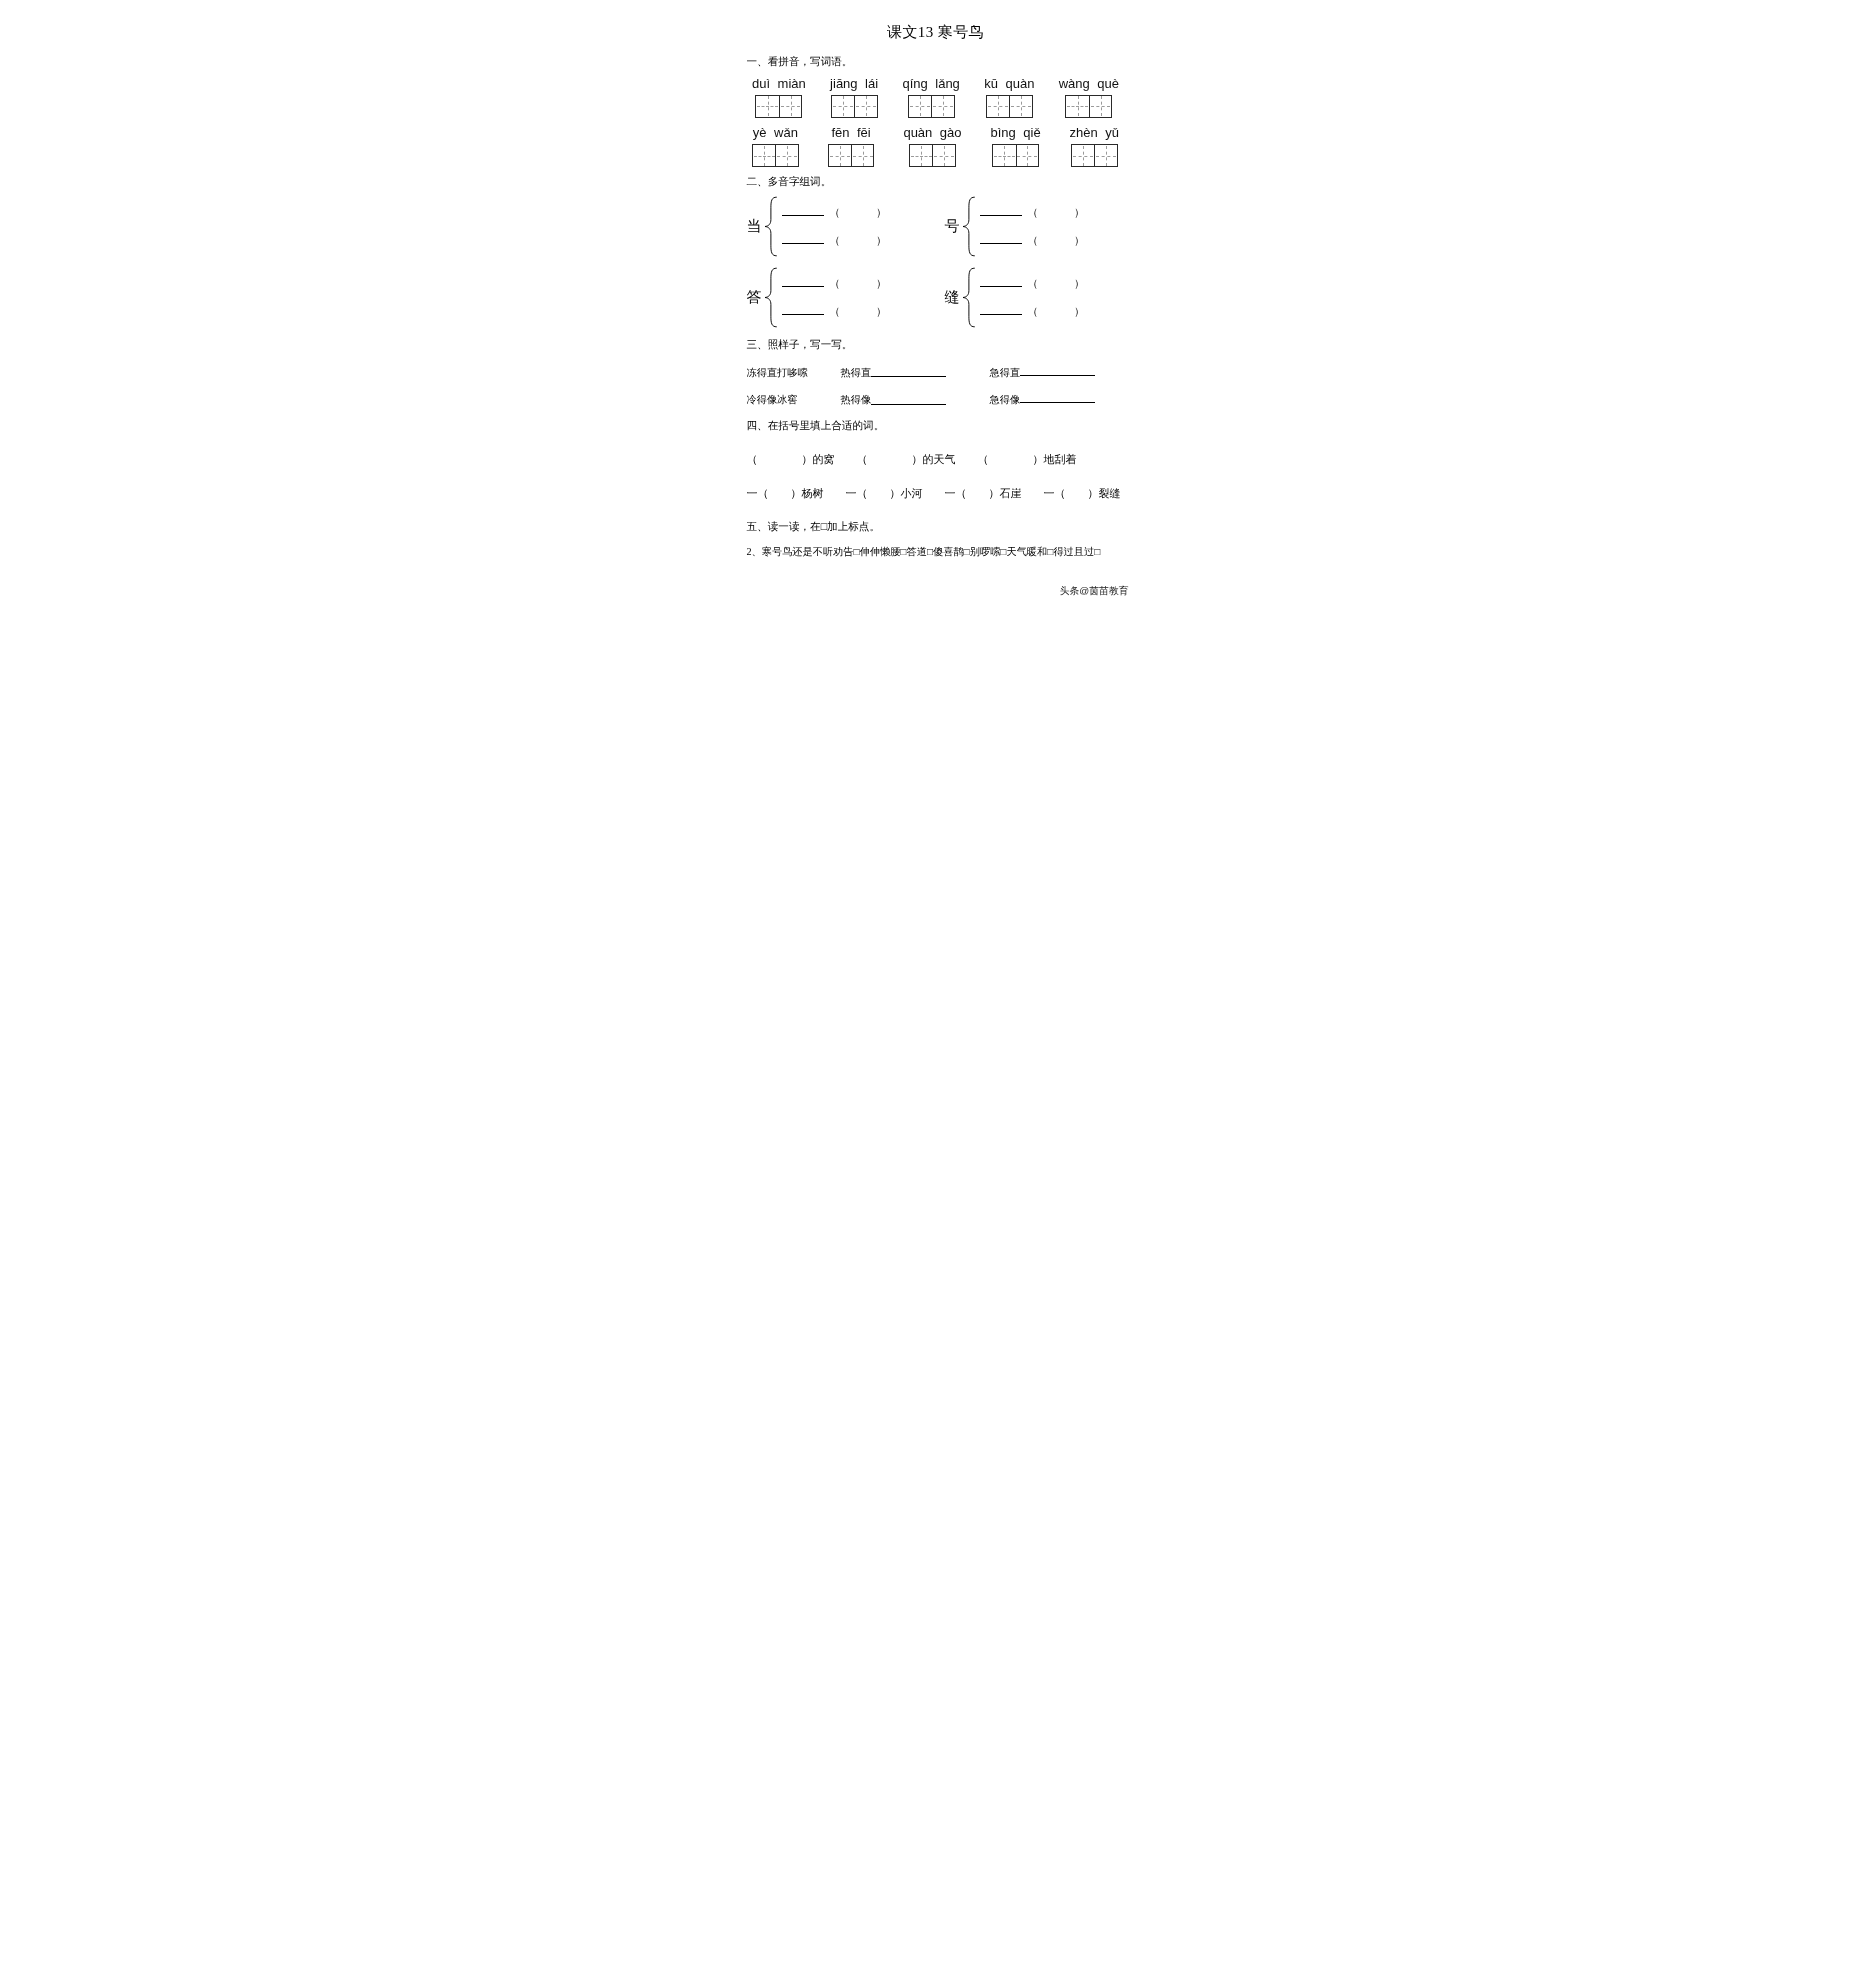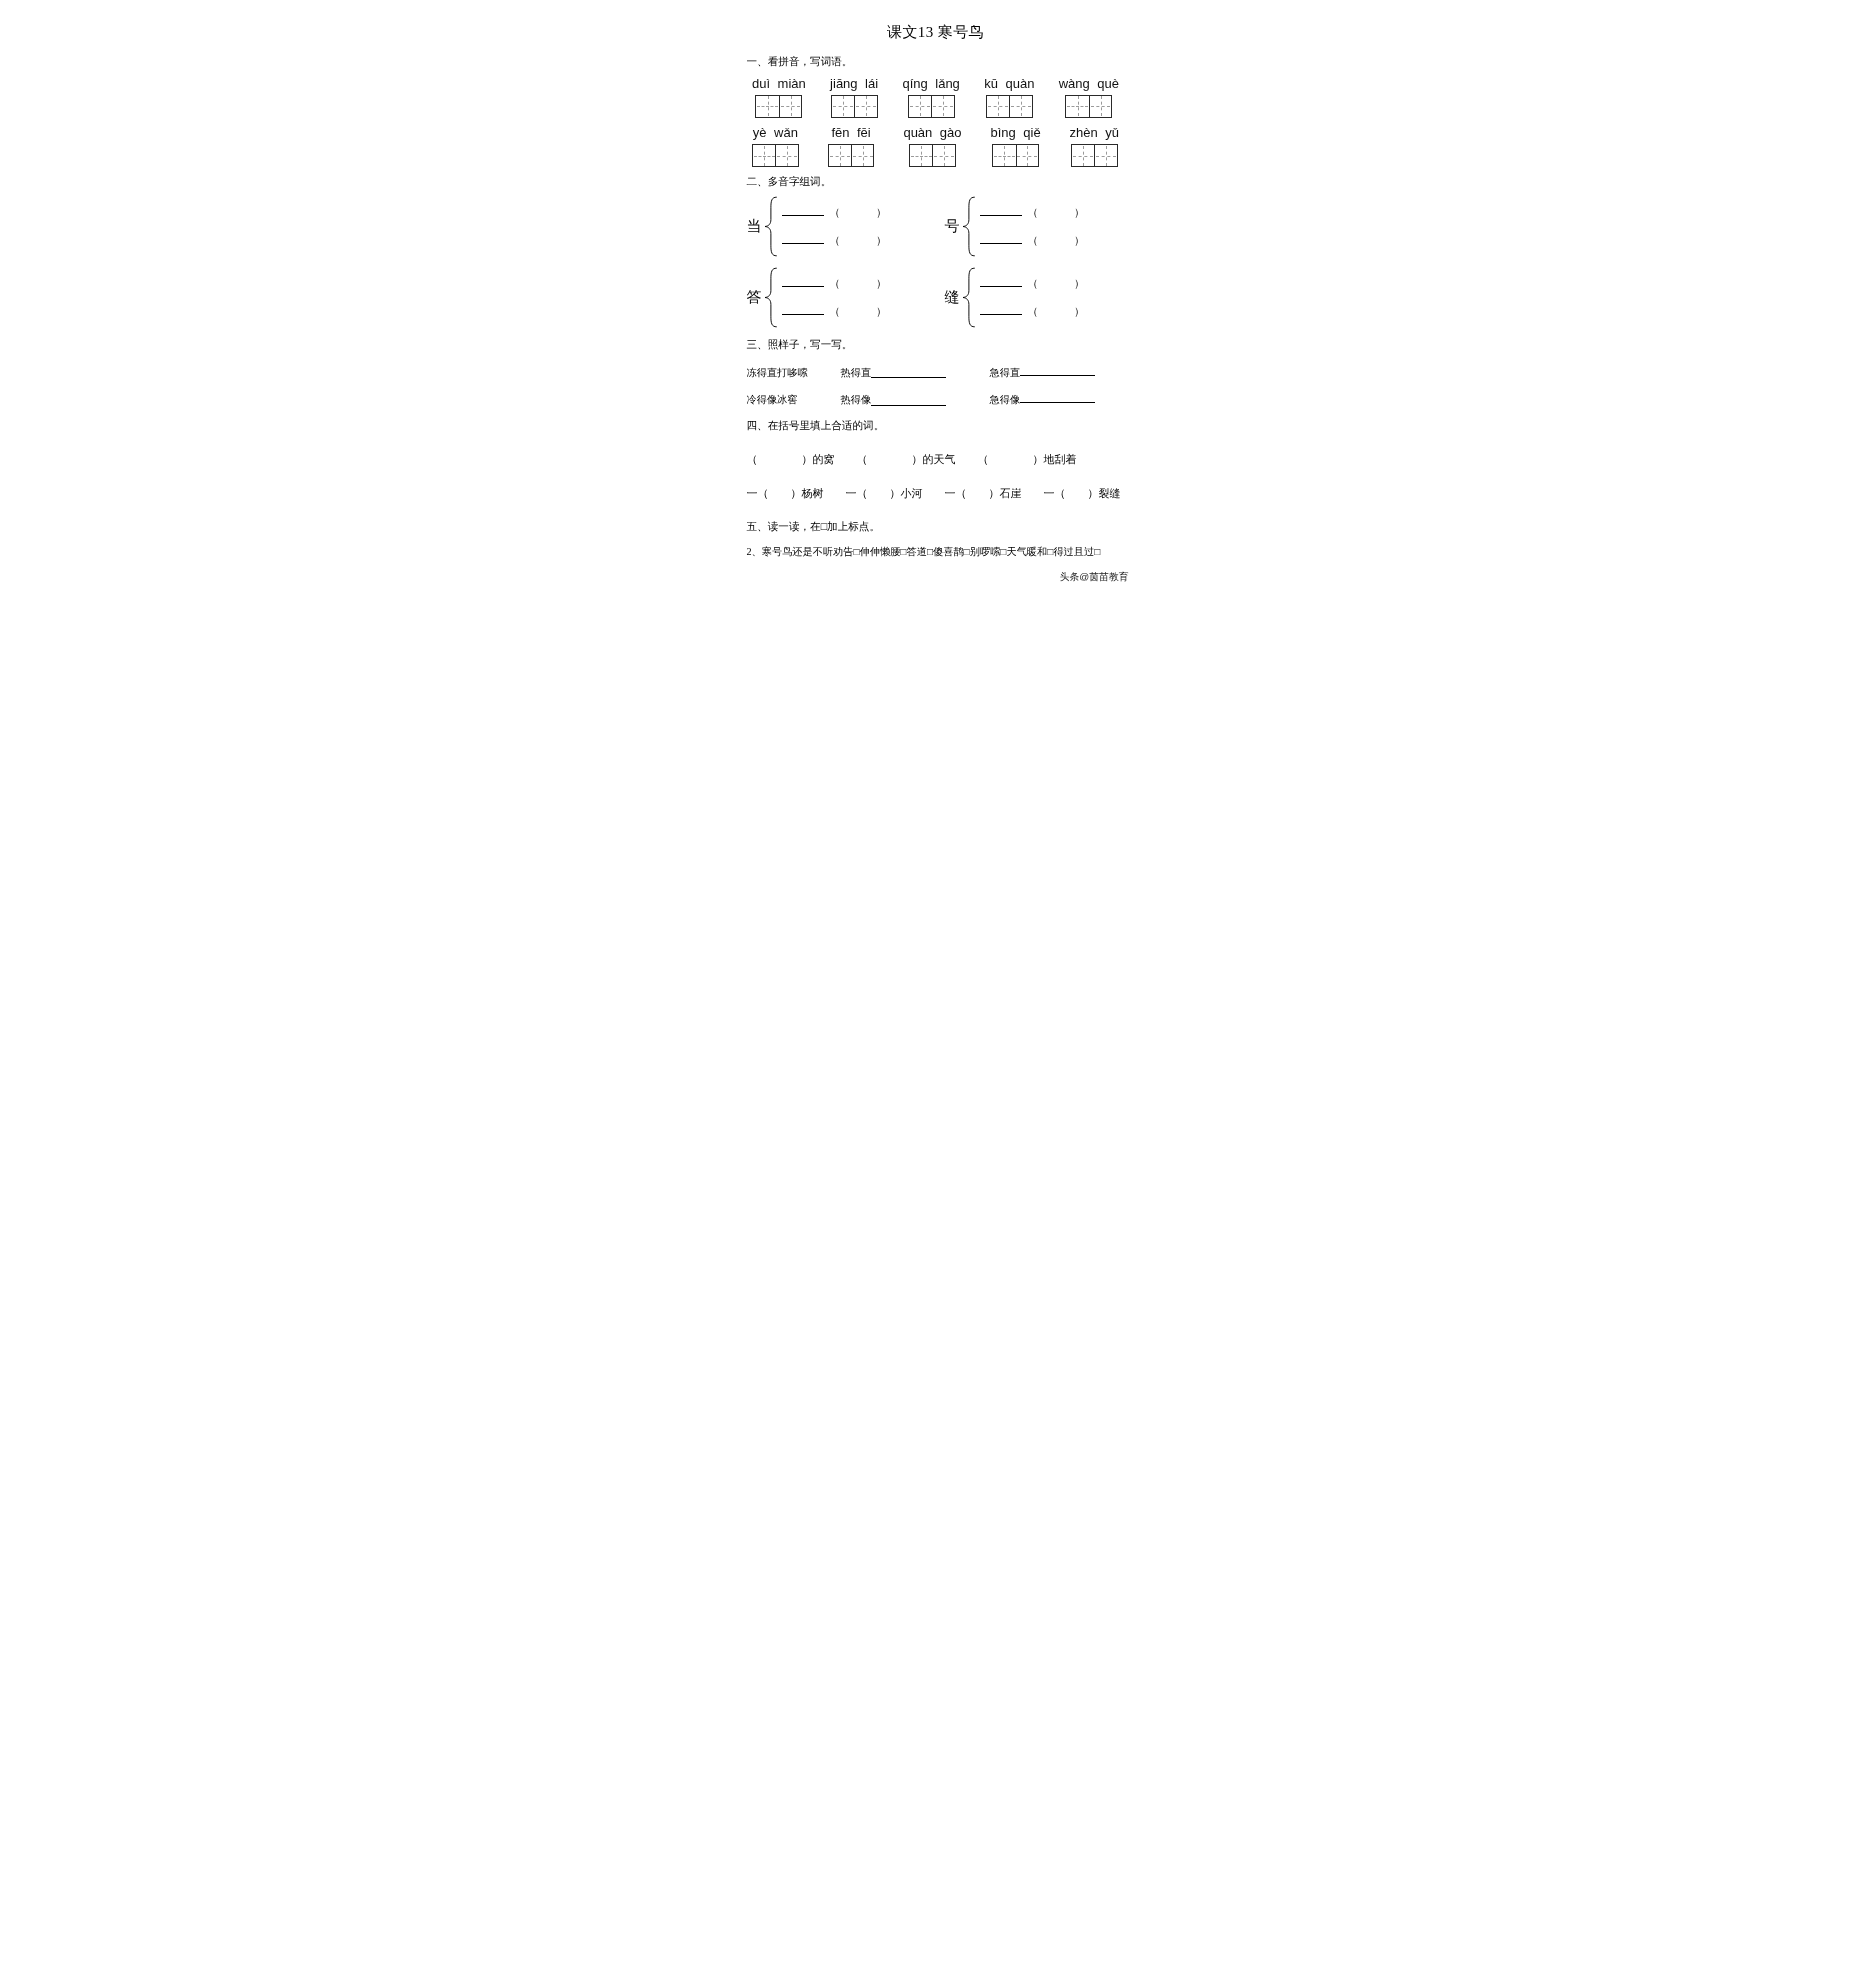--- a/index.html
+++ b/index.html
@@ -34,33 +34,33 @@
   .brace-svg { display:block; margin-right:3.9px; }
   .dy-lines { display:flex; flex-direction:column; justify-content:center; }
   .dy-line { display:flex; align-items:baseline; font-size:10.6px; margin:5.9px 0; }
   .blank { display:inline-block; width:42px; border-bottom:0.6px solid #000; height:11.8px; margin-right:5.5px; }
   .paren { font-size:10.6px; }
   .paren-gap { display:inline-block; width:36px; height:11px; }
 
   
   .s3-row { display:flex; font-size:10.2px; margin:11.8px 0; align-items:baseline; }
   .s3-col1 { width:94px; }
-  .s3-col2 { width:149px; display:flex; align-items:center; }
+  .s3-col2 { width:149px; display:flex; align-items:flex-start; }
   .s3-col3 { flex:1; display:flex; align-items:baseline; }
   .s3-blank { display:inline-block; width:75px; border-bottom:0.6px solid #000; height:11.8px; }
 
   
   .s4-line { font-size:11px; margin:19px 0; white-space:pre-wrap; }
 
   
   .s5-item { font-size:10.2px; line-height:2.35; margin:2.4px 0; }
 
   
   .watermark {
-    position:absolute; right:23px; bottom:28px; font-size:9.8px; color:#1e1e1e;
+    position:absolute; right:23px; bottom:14px; font-size:9.8px; color:#1e1e1e;
     font-family:"Liberation Sans","DejaVu Sans",sans-serif;
   }
 </style>
 </head>
 <body>
 
 <div class="page">
 
   <div class="title">课文13 寒号鸟</div>
 

